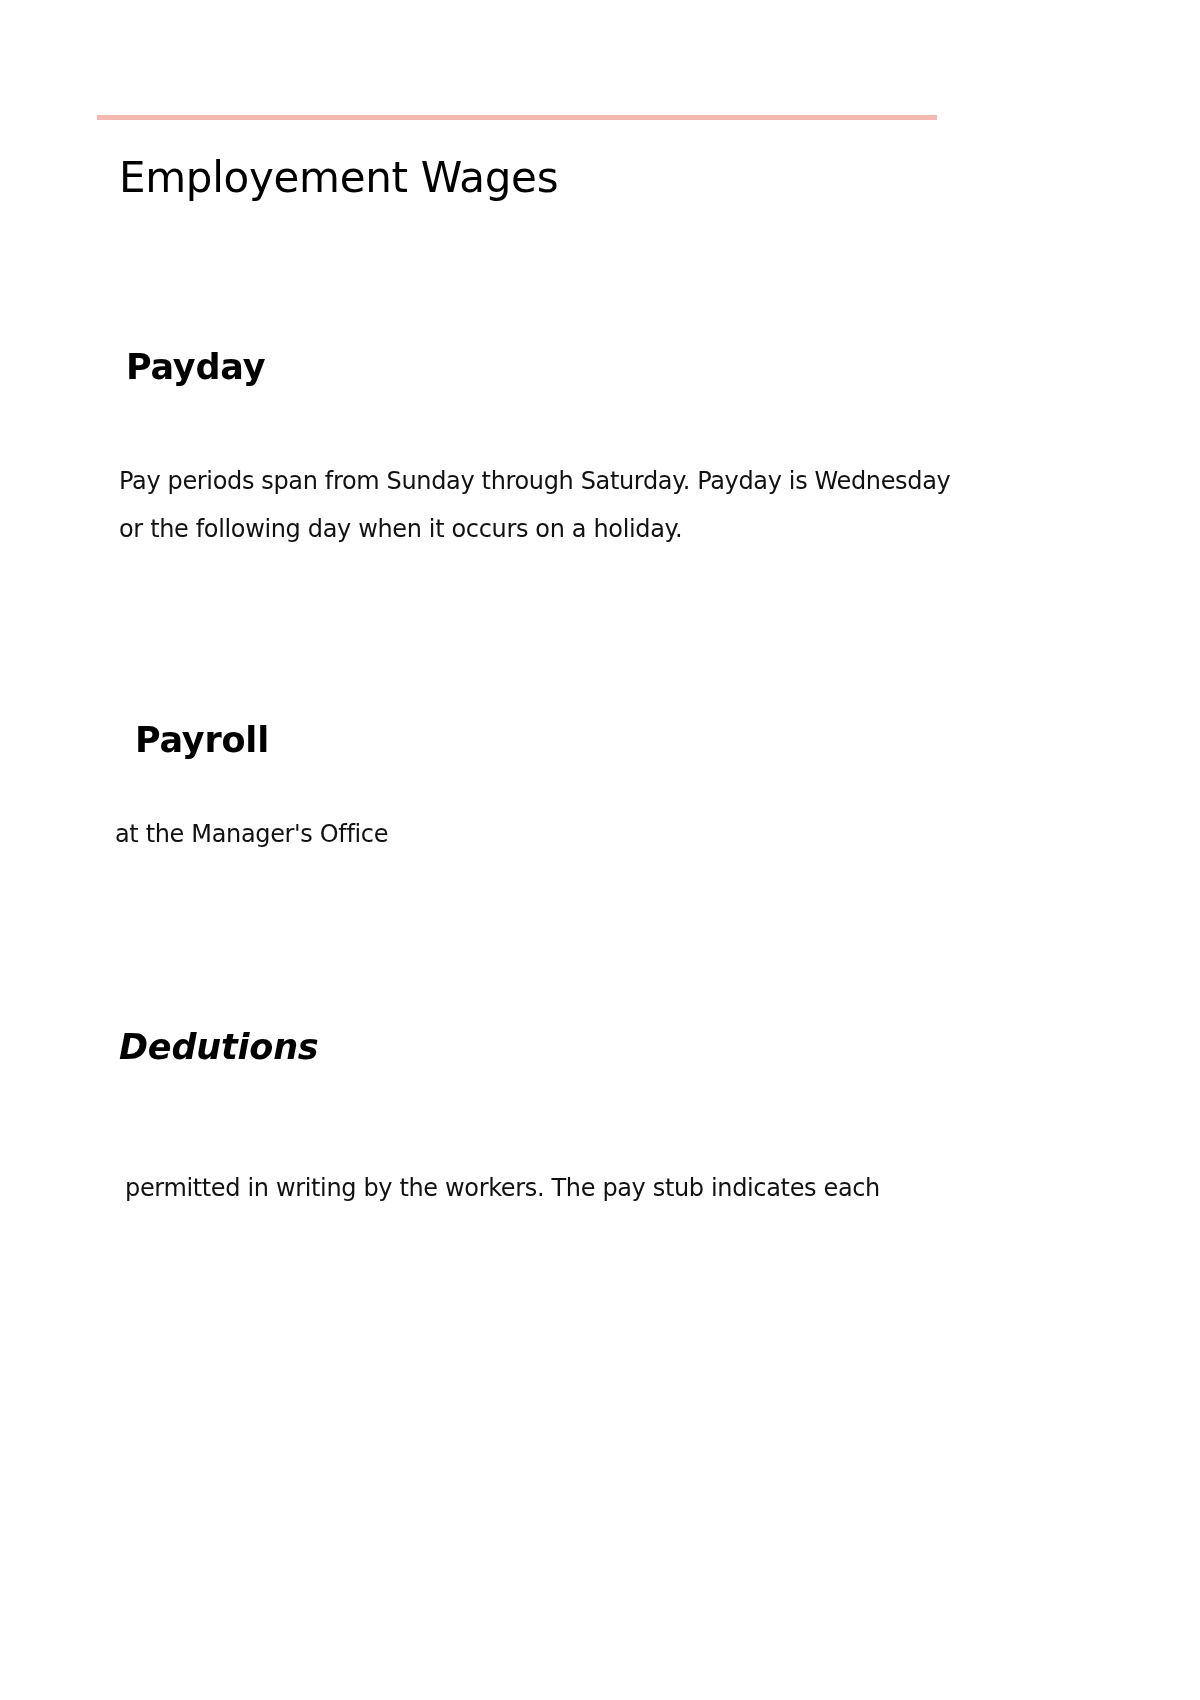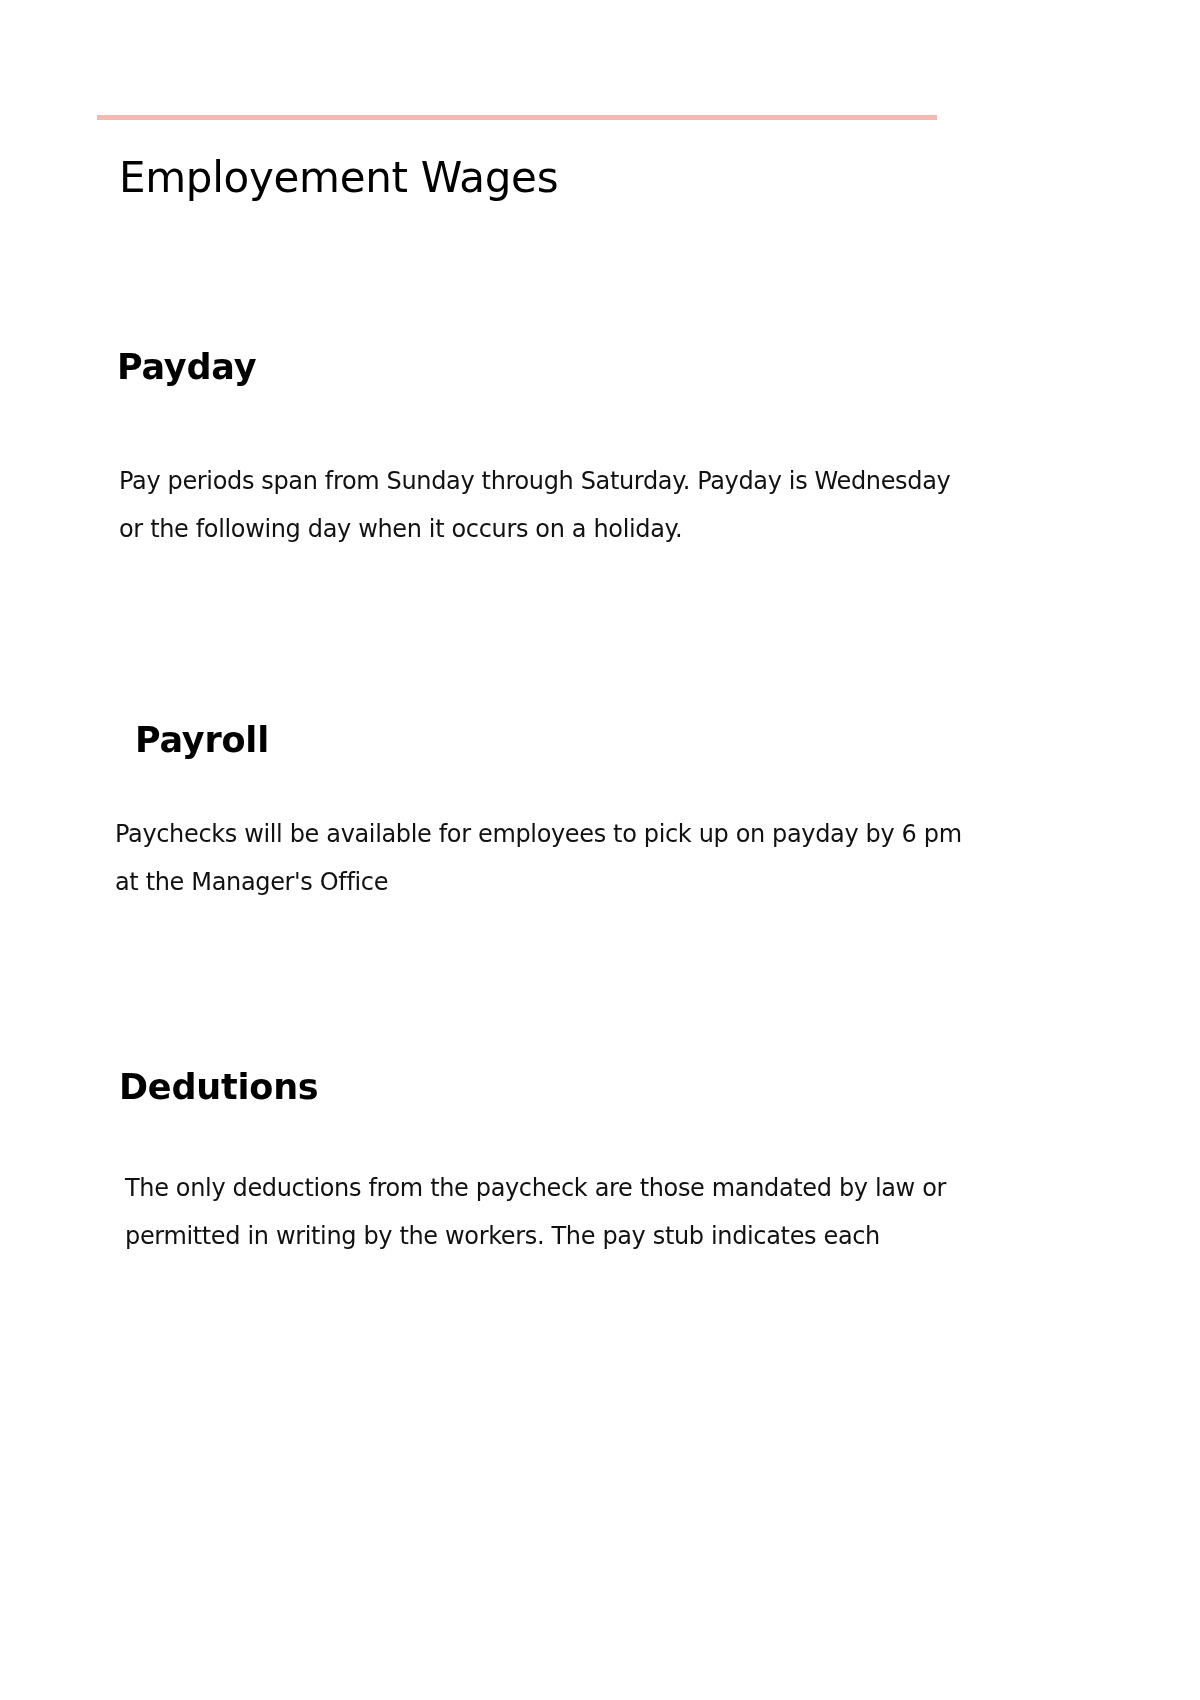--- a/index.html
+++ b/index.html
@@ -46,43 +46,41 @@
     .body-text {
       position: absolute;
       margin: 0;
       font-size: 24px;
       line-height: 48px;
       width: 1020px;
       letter-spacing: -0.35px;
       color: #111111;
     }
     .line { display: block; white-space: nowrap; }
-    #h-payday { left: 117px; top: 344px; text-align: center; }
+    #h-payday { left: 126px; top: 344px; text-align: center; }
     #p-payday { left: 119px; top: 457px; }
     #h-payroll { left: 135px; top: 717px; }
     #p-payroll { left: 115px; top: 810px; }
-    #h-deductions { left: 119px; top: 1064px; }
+    #h-deductions { left: 119px; top: 1024px; font-style: italic; }
     #p-deductions { left: 125px; top: 1164px; }
   </style>
 </head>
 <body>
 
 <div class="accent-line" style="background: rgb(244, 185, 176);"></div>
 
 <h1 class="title">Employement Wages</h1>
 
 <h2 class="heading" id="h-payday">Payday</h2>
 <p class="body-text" id="p-payday">
   <span class="line">Pay periods span from Sunday through Saturday. Payday is Wednesday</span>
   <span class="line">or the following day when it occurs on a holiday.</span>
 </p>
 
 <h2 class="heading" id="h-payroll">Payroll</h2>
 <p class="body-text" id="p-payroll">
-  <span class="line">Paychecks will be available for employees to pick up on payday by 6 pm</span>
   <span class="line">at the Manager's Office</span>
 </p>
 
 <h2 class="heading" id="h-deductions">Dedutions</h2>
 <p class="body-text" id="p-deductions">
-  <span class="line">The only deductions from the paycheck are those mandated by law or</span>
   <span class="line">permitted in writing by the workers. The pay stub indicates each</span>
 </p>
 
 </body></html>

